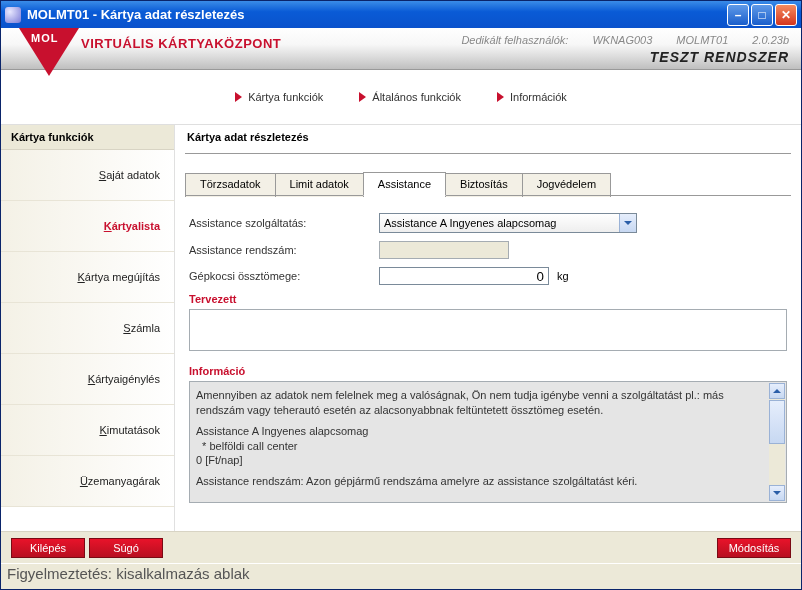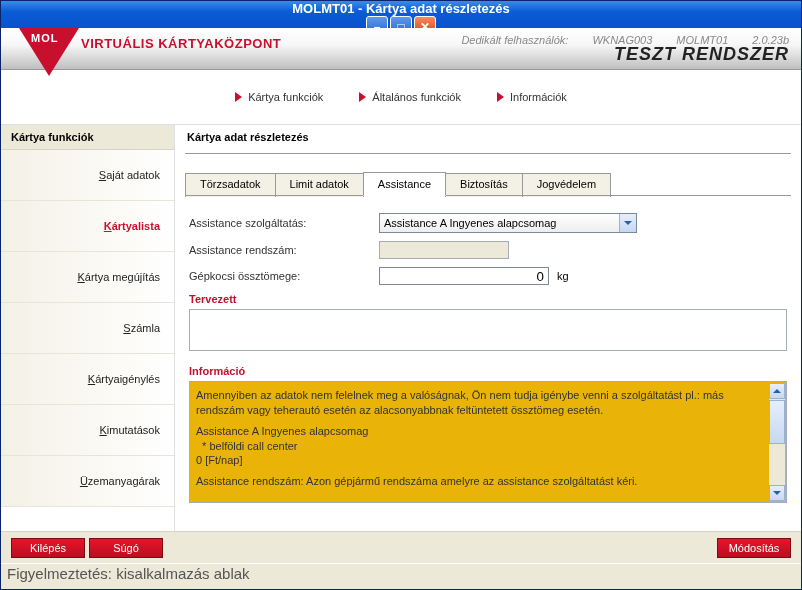--- a/index.html
+++ b/index.html
@@ -19,21 +19,20 @@
   
   .titlebar {
     height: 27px;
     background: linear-gradient(to bottom, #3a8ce8 0%, #0a5bd6 40%, #0a52cc 100%);
     display: flex;
     align-items: center;
     padding: 0 4px;
     color: #fff;
     font-weight: bold;
     font-size: 13px;
-    flex-direction: column;
   }
   .titlebar .appicon {
     width: 16px; height: 16px; margin-right: 6px;
     background: radial-gradient(circle at 30% 30%, #e8e8ff, #7a7ad6);
     border-radius: 3px;
   }
   .title-text { flex: 1; }
   .winbtns { display: flex; gap: 2px; }
   .winbtn {
     width: 22px; height: 22px;
@@ -86,21 +85,21 @@
     color: #888;
     font-size: 11px;
     display: flex; gap: 24px;
   }
   .banner-tag {
     position: absolute;
     right: 12px; bottom: 4px;
     font-style: italic;
     font-weight: bold;
     color: #222;
-    font-size: 18px;
+    font-size: 14px;
     letter-spacing: 1px;
   }
   
   .topmenu {
     height: 55px;
     display: flex;
     align-items: center;
     justify-content: center;
     gap: 36px;
     background: #fff;
@@ -256,21 +255,21 @@
   }
   .boxed {
     border: 1px solid #a5acb2;
     background: #fff;
     min-height: 42px;
     width: 100%;
     padding: 4px;
   }
   .info-box {
     border: 1px solid #a5acb2;
-    background: #eab308;
+    background: #e5e5e5;
     padding: 6px 20px 6px 6px;
     height: 122px;
     position: relative;
     color: #333;
     line-height: 1.35;
   }
   .scrollbar {
     position: absolute;
     right: 1px; top: 1px; bottom: 1px;
     width: 16px;

